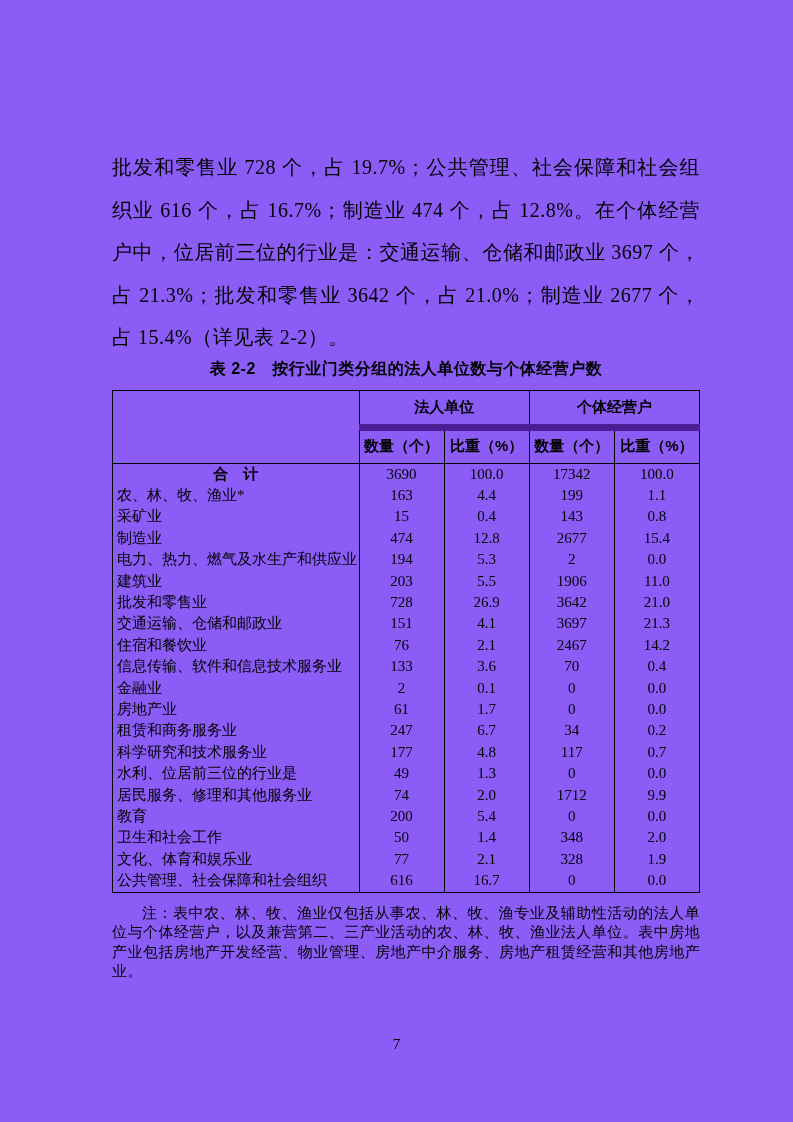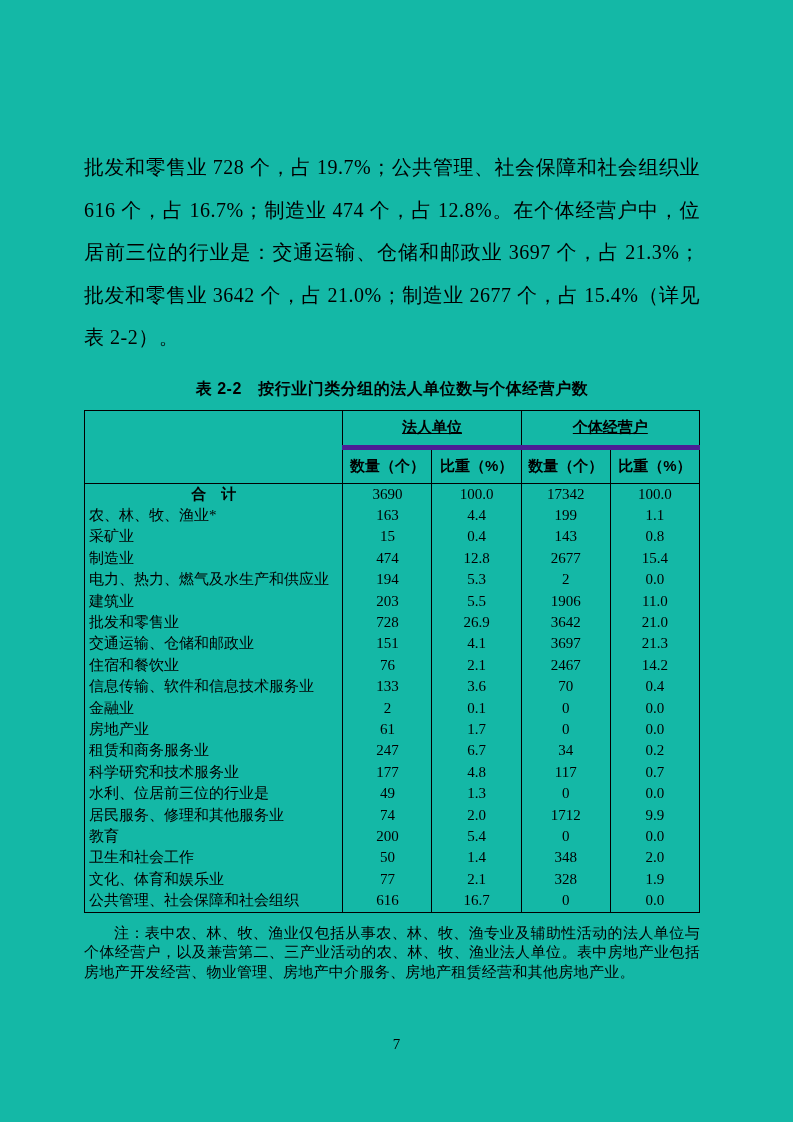--- a/index.html
+++ b/index.html
@@ -6,34 +6,33 @@
   html, body { background: #e8e8e8; }
   body {
     width: 793px; height: 1122px;
     font-family: "Liberation Serif", "DejaVu Serif", serif;
     color: #000;
     position: relative;
     margin: 0 auto;
   }
   .page {
     position: absolute; inset: 0;
-    background: #14b8a6;
-    padding: 0 93px 0 84px;
+    background: #8b5cf6;
+    padding: 0 93px 0 112px;
     overflow: hidden;
   }
   .body-paragraph {
     margin-top: 146px;
     font-size: 20px;
     line-height: 42.5px;
     text-align: justify;
     letter-spacing: 0.5px;
     color: #000;
   }
   .table-title {
-    margin-top: 20px;
     margin-bottom: 10px;
     text-align: center;
     font-size: 16px;
     font-weight: bold;
     font-family: "Liberation Sans", "DejaVu Sans", sans-serif;
     letter-spacing: 0.5px;
   }
   table.stat-table {
     width: 100%;
     border-collapse: collapse;
@@ -49,22 +48,21 @@
     font-weight: normal;
   }
   .stat-table .label-head, .stat-table .label-cell { border-left: none; }
   .stat-table thead th {
     font-family: "Liberation Sans", "DejaVu Sans", sans-serif;
     font-weight: bold;
     text-align: center;
   }
   .stat-table .group-head {
     height: 37px;
-    border-bottom: 5px solid #4c1d95;
-    text-decoration: underline;
+    border-bottom: 7px solid #4c1d95;
   }
   .stat-table .sub-head {
     height: 36px;
     border-bottom: 1px solid #000;
     margin-left: 17px;
   }
   .stat-table .label-head { border-bottom: 1px solid #000; }
   .stat-table tbody td { height: 21.4px; line-height: 21.4px; }
   .stat-table .label-cell {
     text-align: left;

